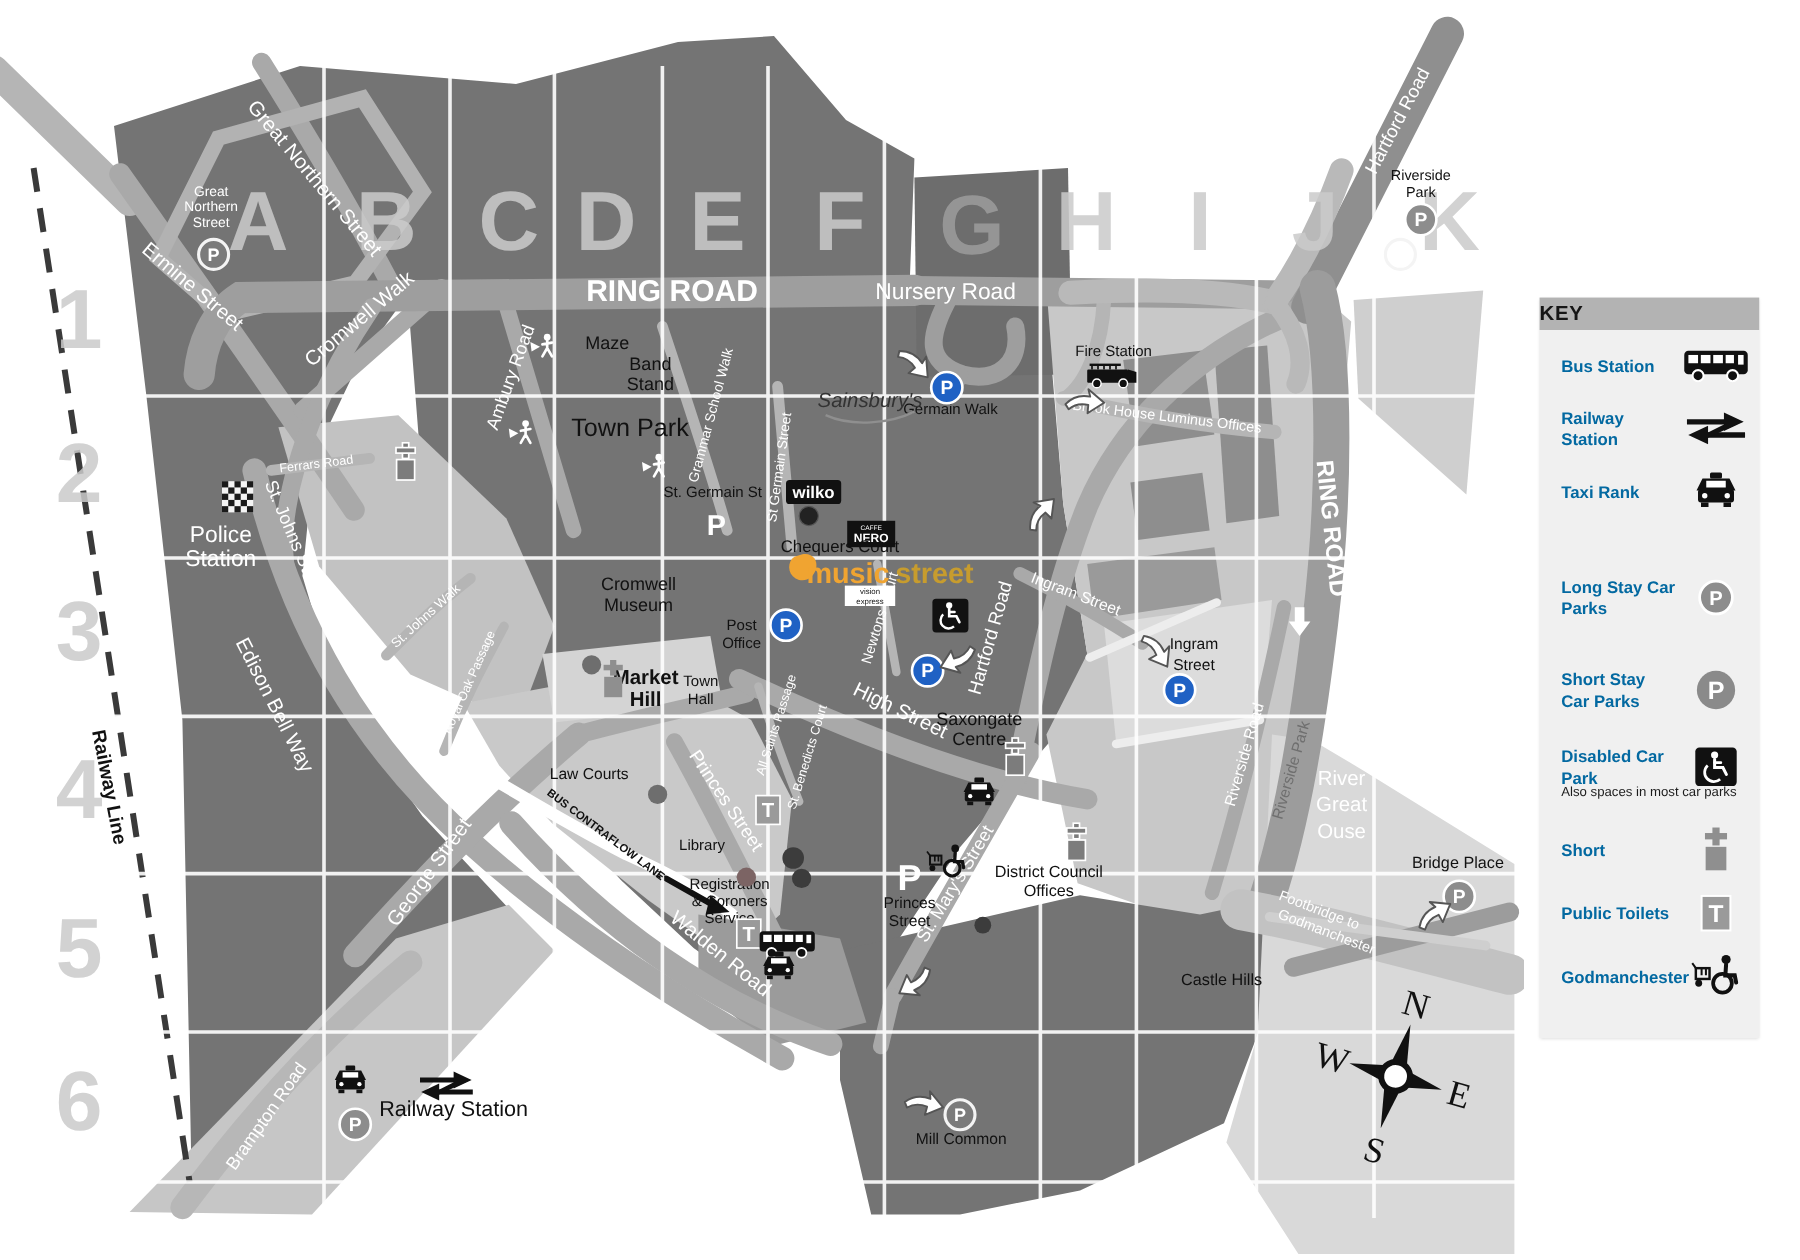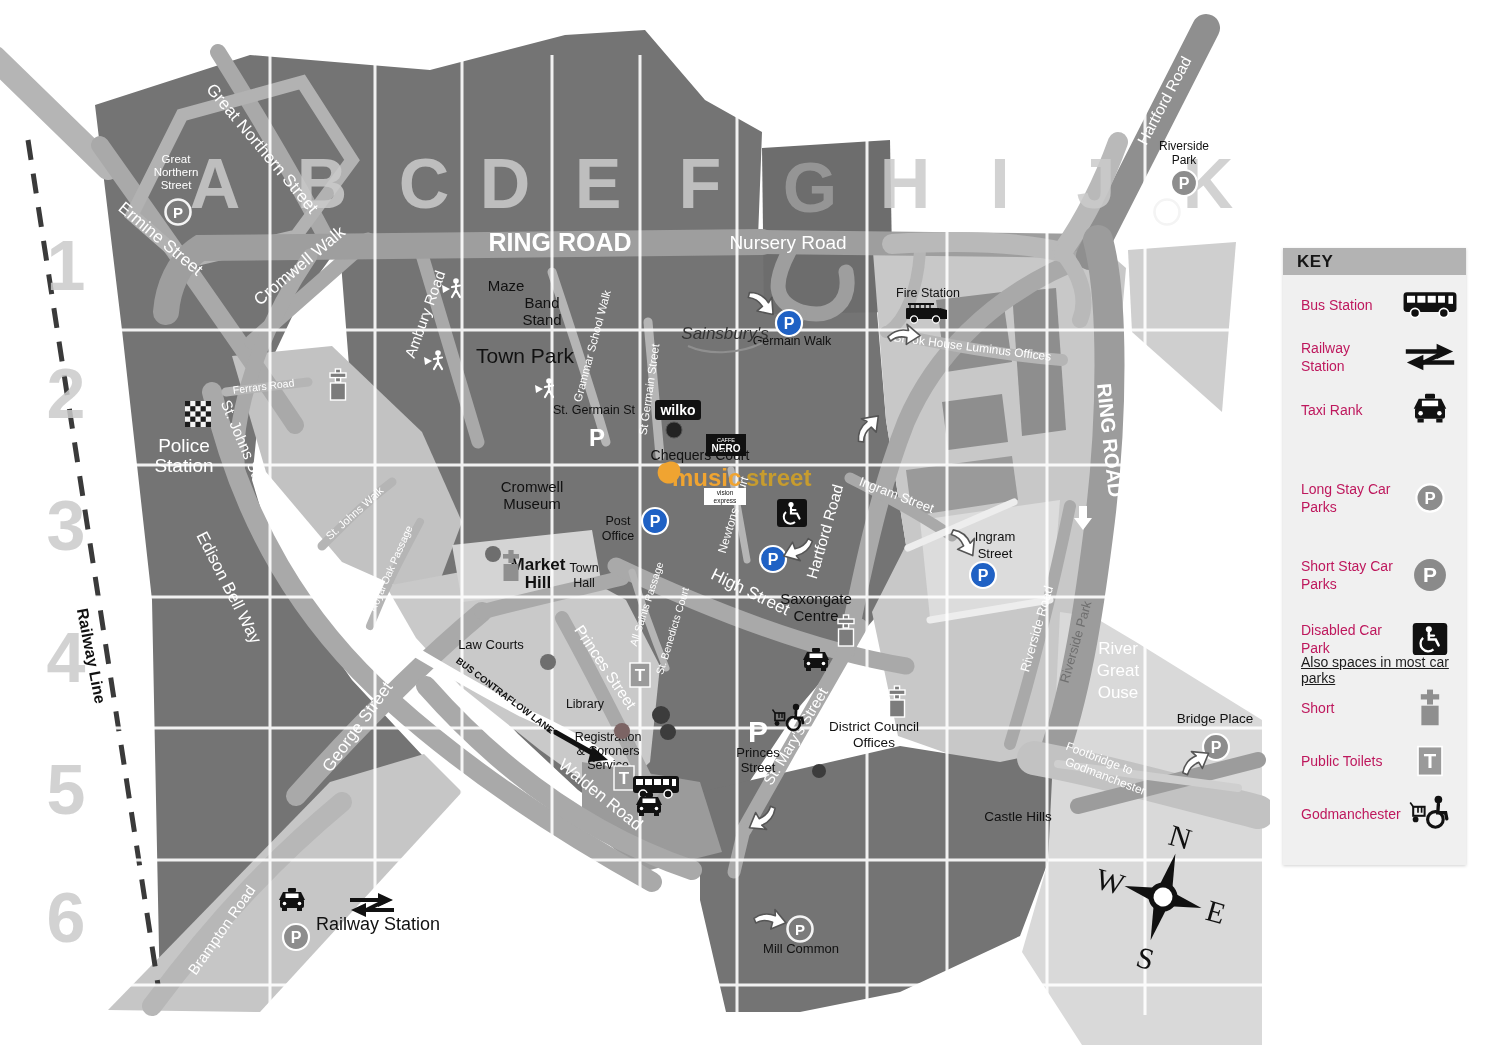--- a/index.html
+++ b/index.html
@@ -4,26 +4,26 @@
 <style>
   html,body{margin:0;padding:0;background:#fff;}
   .stage{position:relative;width:1500px;height:1050px;background:#ffffff;overflow:hidden;
          font-family:"Liberation Sans",sans-serif;}
   svg{font-family:"Liberation Sans",sans-serif;}
   #map{position:absolute;left:0;top:0;}
   
   .key-panel{position:absolute;left:1283px;top:248px;width:183px;height:617px;
              background:#f0f0f0;box-shadow:0 1px 3px rgba(0,0,0,.18);}
   .key-header{height:27px;line-height:27px;background:#b3b3b3;color:#161616;
-              font-size:17px;font-weight:bold;padding-left:14px;letter-spacing:.5px;}
+              font-size:17px;font-weight:bold;letter-spacing:.5px;}
   .key-row{position:absolute;left:18px;right:8px;height:44px;display:flex;
            align-items:center;justify-content:space-between;}
-  .key-label{font-size:14px;font-weight:normal;color:#be185d;width:96px;line-height:1.3;}
+  .key-label{font-size:14px;font-weight:bold;color:#0369a1;width:96px;line-height:1.3;}
   .key-icon{width:56px;height:44px;flex:0 0 56px;}
-  .key-note{position:absolute;left:18px;top:406px;font-size:14px;color:#1c1c1c;width:160px;text-decoration:underline;}
+  .key-note{position:absolute;left:18px;top:406px;font-size:11px;color:#1c1c1c;width:160px;}
 </style>
 </head>
 <body>
 
 <div class="stage">
 
 <svg id="map" width="1270" height="1050" viewBox="0 0 1270 1050">
   <defs>
     <g id="icon-p-blue">
       <circle r="13" fill="#1f61c4" stroke="#fff" stroke-width="2.2"></circle>

